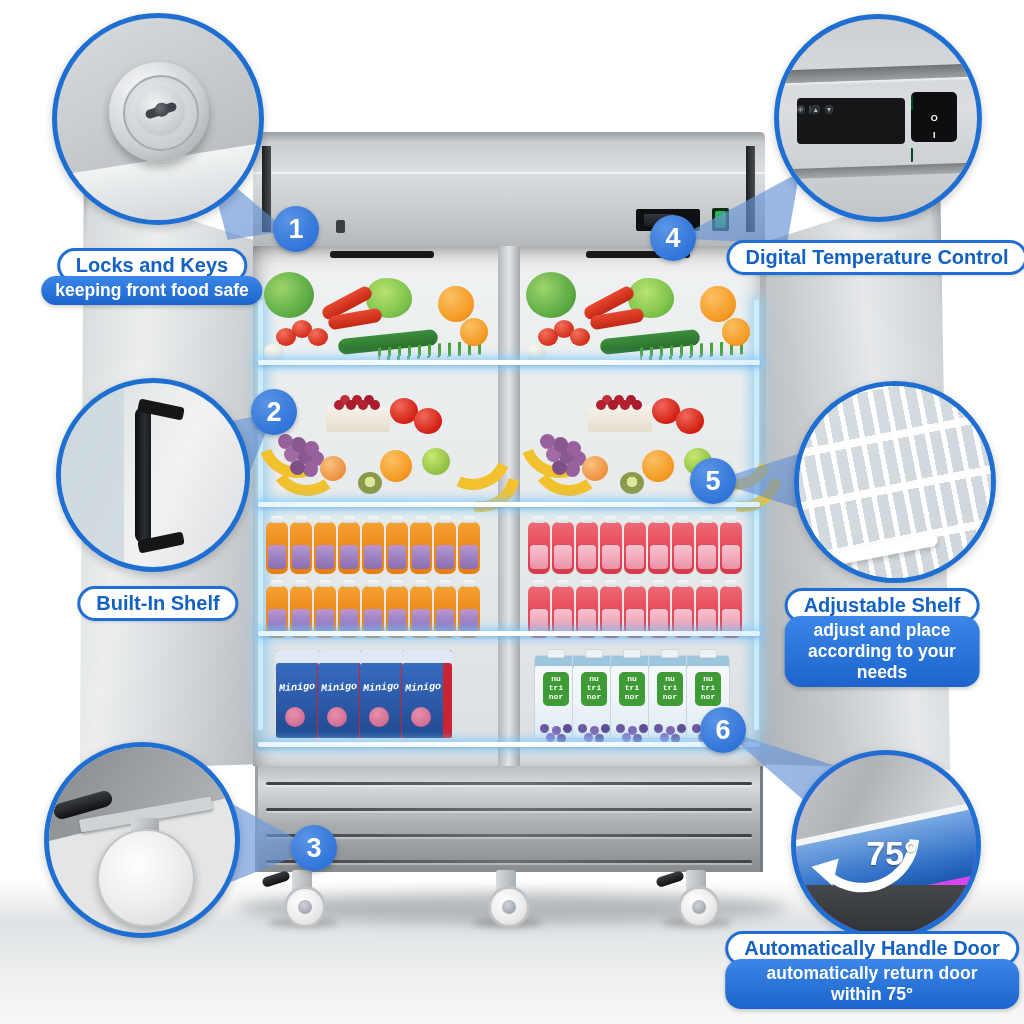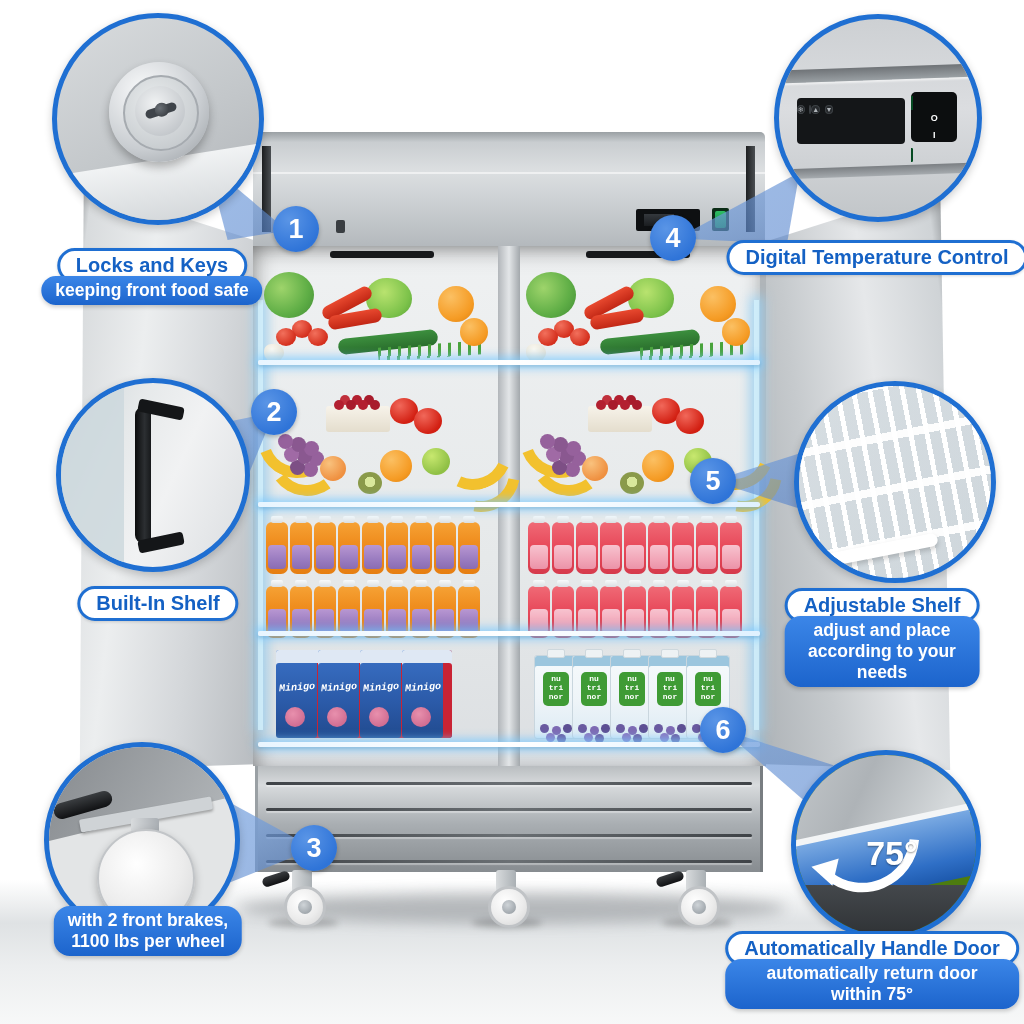--- a/index.html
+++ b/index.html
@@ -190,21 +190,21 @@
   .c-caster .fork2{left:44%;top:38%;width:28px;height:36px;border-radius:3px;
      background:linear-gradient(90deg,#d8dbdd,#a8adb2);}
   .c-caster .wheel2{left:26%;top:44%;width:94px;height:94px;border-radius:50%;border:2px solid #c2c5c8;
      background:radial-gradient(circle at 40% 35%,#ffffff,#ececec 55%,#d3d4d5);box-shadow:0 4px 8px rgba(0,0,0,.25);}
   .c-caster .hub{left:50%;top:50%;width:30px;height:30px;margin:-15px 0 0 -15px;border-radius:50%;
      background:radial-gradient(circle at 40% 35%,#cfd4d8,#8f969c);}
   .c-caster .bolt{left:50%;top:50%;width:14px;height:14px;margin:-7px 0 0 -7px;border-radius:3px;background:#aab0b5;}
   .c-caster .brake{left:2%;top:27%;width:60px;height:16px;border-radius:8px;
      background:linear-gradient(#3a3d40,#101113);transform:rotate(-16deg);}
   
-  .c-door{background:#4d7c0f;}
+  .c-door{background:#d946ef;}
   .c-door .glass{left:-10%;top:-8%;width:120%;height:60%;
      background:linear-gradient(115deg,#c8cccf 0%,#aeb3b7 40%,#d5d9db 75%);
      clip-path:polygon(0 0,100% 0,100% 58%,0 100%);}
   .c-door .white-line{left:-12%;top:36%;width:130%;height:9px;background:#f3f5f6;transform:rotate(-12deg);}
   .c-door .wedge{left:-12%;top:40%;width:130%;height:36%;transform:rotate(-12deg);
      background:linear-gradient(180deg,#79a9e2 0%,#2f6fc6 70%,#1d59ad 100%);}
   .c-door .dark{left:-10%;bottom:-6%;width:120%;height:34%;
      background:linear-gradient(#44484c,#2b2e31);}
   .c-door .arc{left:4%;top:34%;width:70%;height:60%;}
   .c-door .angle-label{left:39%;top:44%;color:#fff;font-weight:bold;font-size:34px;text-shadow:0 1px 2px rgba(0,0,0,.4);}
@@ -496,22 +496,20 @@
   <div class="badge" style="left:700px;top:707px;">6</div>
 
   <div class="callout" style="left:152px;top:248px;">
     <div class="pill-title">Locks and Keys</div>
     <div class="pill-sub">keeping front food safe</div>
   </div>
   <div class="callout" style="left:158px;top:586px;">
     <div class="pill-title">Built-In Shelf</div>
   </div>
   <div class="callout" style="left:148px;top:913px;">
-    <div class="pill-sub">with 2 front brakes,
-1100 lbs per wheel</div>
   </div>
   <div class="callout" style="left:877px;top:240px;">
     <div class="pill-title">Digital Temperature Control</div>
   </div>
   <div class="callout" style="left:882px;top:588px;">
     <div class="pill-title">Adjustable Shelf</div>
     <div class="pill-sub">adjust and place
 according to your needs</div>
   </div>
   <div class="callout" style="left:872px;top:931px;">

